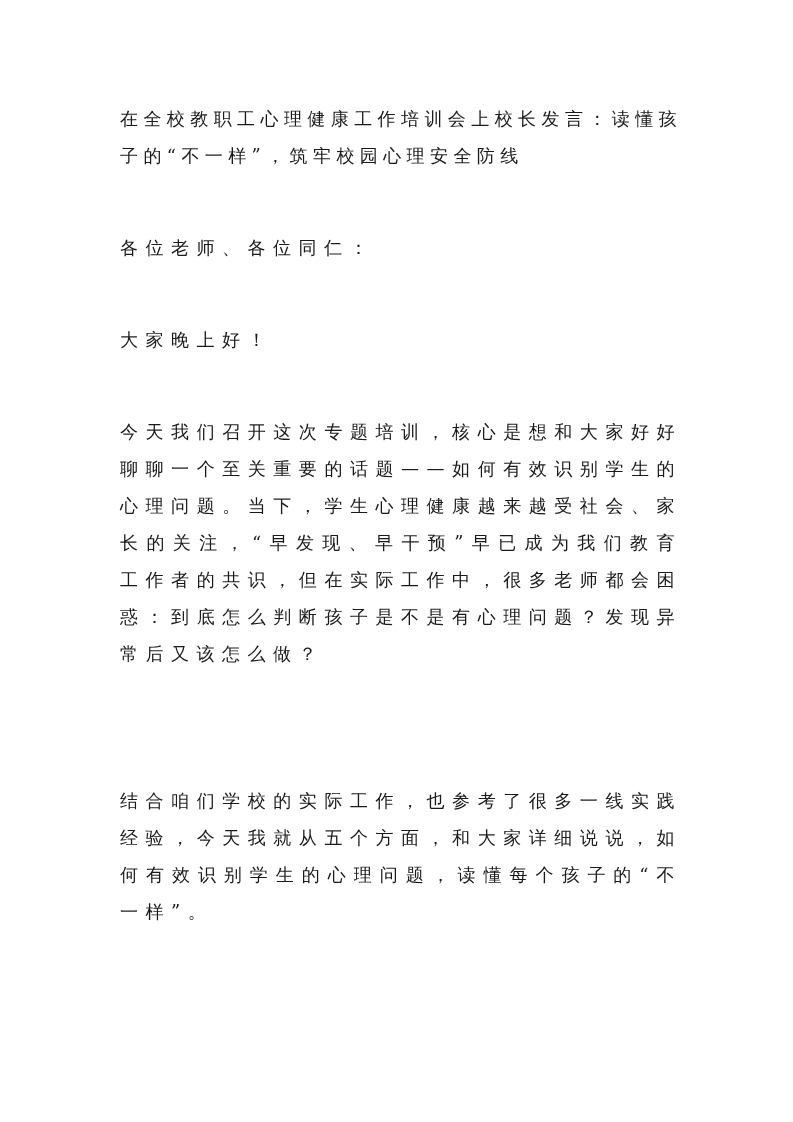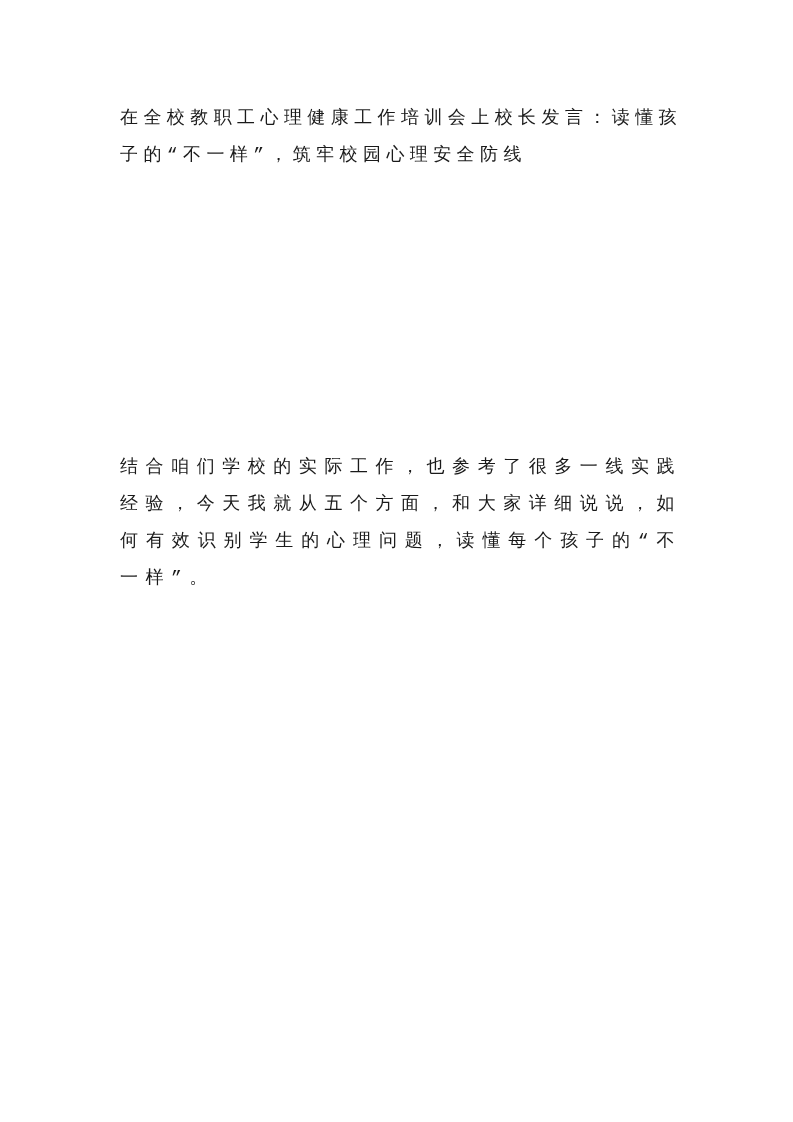--- a/index.html
+++ b/index.html
@@ -1,27 +1,30 @@
 <!DOCTYPE html>
 <html><head>
 <meta charset="utf-8">
 <style>
   html, body { margin: 0; padding: 0; background: #ffffff; }
   body { width: 793px; height: 1122px; position: relative; overflow: hidden;
          font-family: "DejaVu Serif", "Liberation Serif", serif; color: #1a1a1a; }
   .page { position: absolute; left: 120px; top: 100px; width: 562px; }
   .para { font-size: 18px; line-height: 37px; letter-spacing: 7.5px; margin: 0;
-          text-align: justify; word-break: break-all; font-family: Liberation Mono, monospace; }
+          text-align: justify; word-break: break-all; }
   .title { letter-spacing: 5.4px; }
   .gap { height: 55px; }
 </style>
 </head>
 <body>
 
 <div class="page">
   <p class="para title">在全校教职工心理健康工作培训会上校长发言：读懂孩子的“不一样”，筑牢校园心理安全防线</p>
   <div class="gap"></div>
+  <p class="para">各位老师、各位同仁：</p>
   <div class="gap"></div>
+  <p class="para">大家晚上好！</p>
   <div class="gap"></div>
+  <p class="para">今天我们召开这次专题培训，核心是想和大家好好聊聊一个至关重要的话题——如何有效识别学生的心理问题。当下，学生心理健康越来越受社会、家长的关注，“早发现、早干预”早已成为我们教育工作者的共识，但在实际工作中，很多老师都会困惑：到底怎么判断孩子是不是有心理问题？发现异常后又该怎么做？</p>
   <div class="gap"></div>
   <div class="gap"></div>
   <p class="para">结合咱们学校的实际工作，也参考了很多一线实践经验，今天我就从五个方面，和大家详细说说，如何有效识别学生的心理问题，读懂每个孩子的“不一样”。</p>
 </div>
 
 </body></html>

